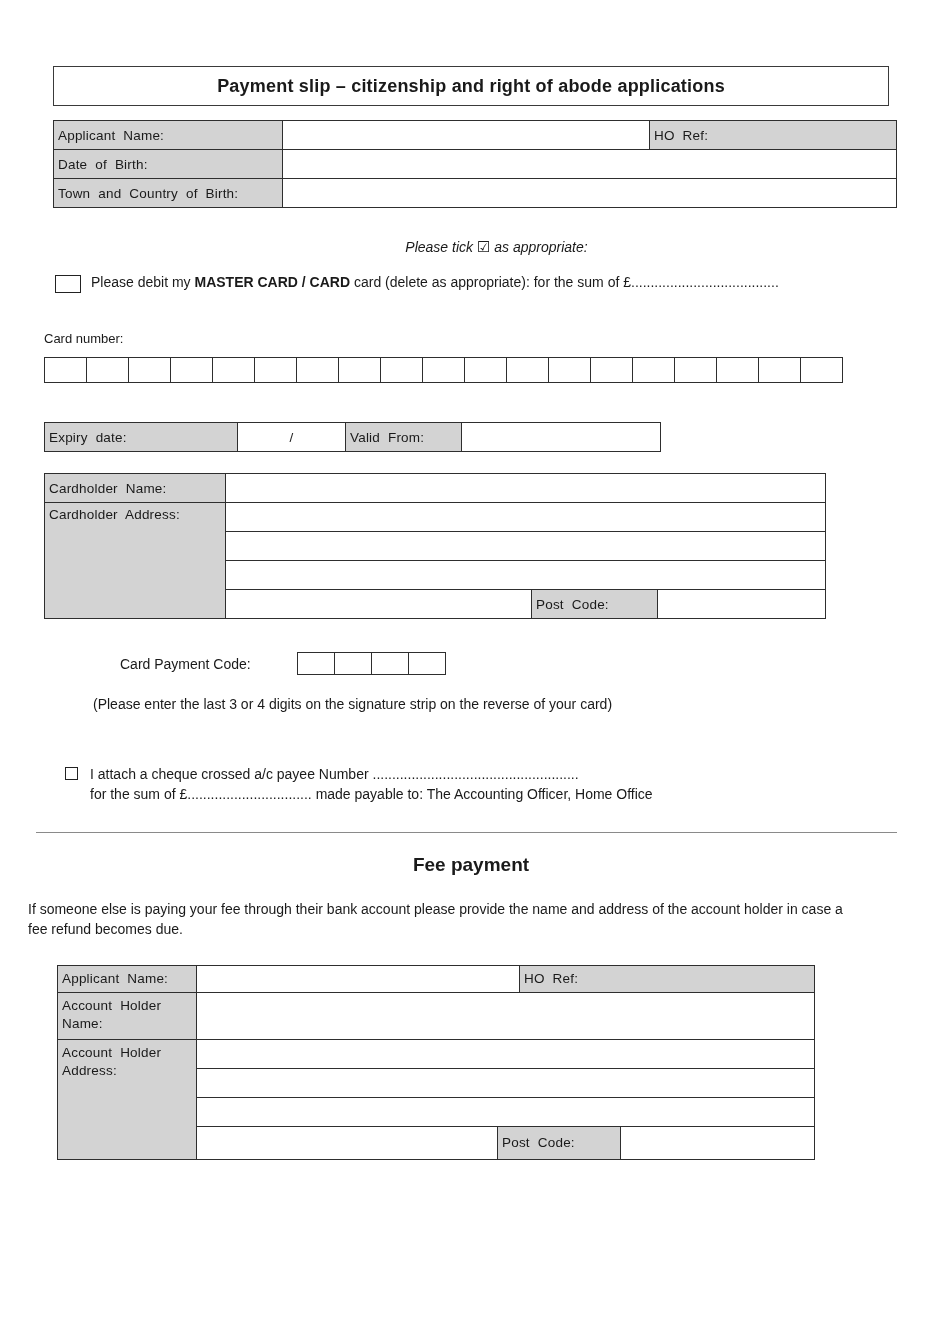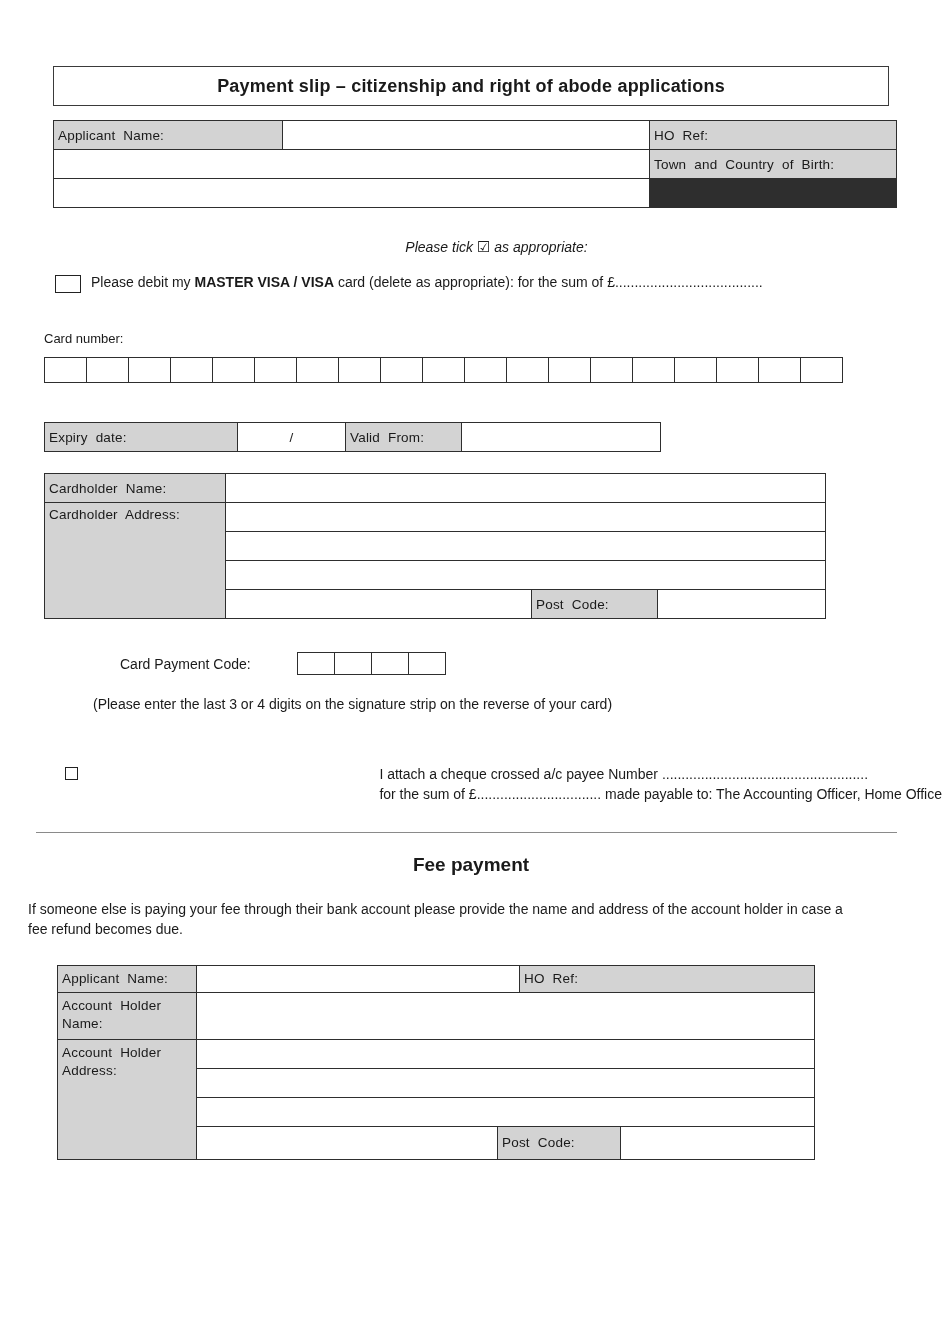--- a/index.html
+++ b/index.html
@@ -129,21 +129,20 @@
     grid-template-columns: repeat(4, 36px);
     grid-auto-rows: 21px;
   }
   .sec-note { margin: 21px 0 0 93px; font-size: 14px; }
 
   
   .cheque-row {
     margin: 52px 0 0 65px;
     display: flex;
     align-items: flex-start;
-    justify-content: space-between;
   }
   .small-checkbox {
     width: 13px;
     height: 13px;
     border: 1.4px solid #222;
     margin-top: 3px;
     flex: 0 0 auto;
   }
   .cheque-row .cheque-text { margin-left: 12px; font-size: 14px; line-height: 1.45; }
 
@@ -178,30 +177,31 @@
 
   <div class="title-box">
     <h1>Payment slip – citizenship and right of abode applications</h1>
   </div>
 
 
   <div class="grid tbl-applicant">
     <div class="cell label">Applicant Name:</div>
     <div class="cell"></div>
     <div class="cell label">HO Ref:</div>
+    <div class="cell label">Date of Birth:</div>
     <div class="cell span2"></div>
     <div class="cell label">Town and Country of Birth:</div>
     <div class="cell span2"></div>
   </div>
 
   <p class="tick-line"><span>Please tick</span> <span class="ballot">☑</span> <span>as appropriate:</span></p>
 
   <div class="debit-row">
     <div class="big-checkbox"></div>
-    <p><span>Please debit my </span><strong>MASTER VISA / VISA</strong><span> card (delete as appropriate): for the sum of £......................................</span></p>
+    <p><span>Please debit my </span><strong>MASTER CARD / CARD</strong><span> card (delete as appropriate): for the sum of £......................................</span></p>
   </div>
 
   <p class="card-number-label">Card number:</p>
   <div class="grid cn-grid">
     <div class="cell"></div>
     <div class="cell"></div>
     <div class="cell"></div>
     <div class="cell"></div>
     <div class="cell"></div>
     <div class="cell"></div>

